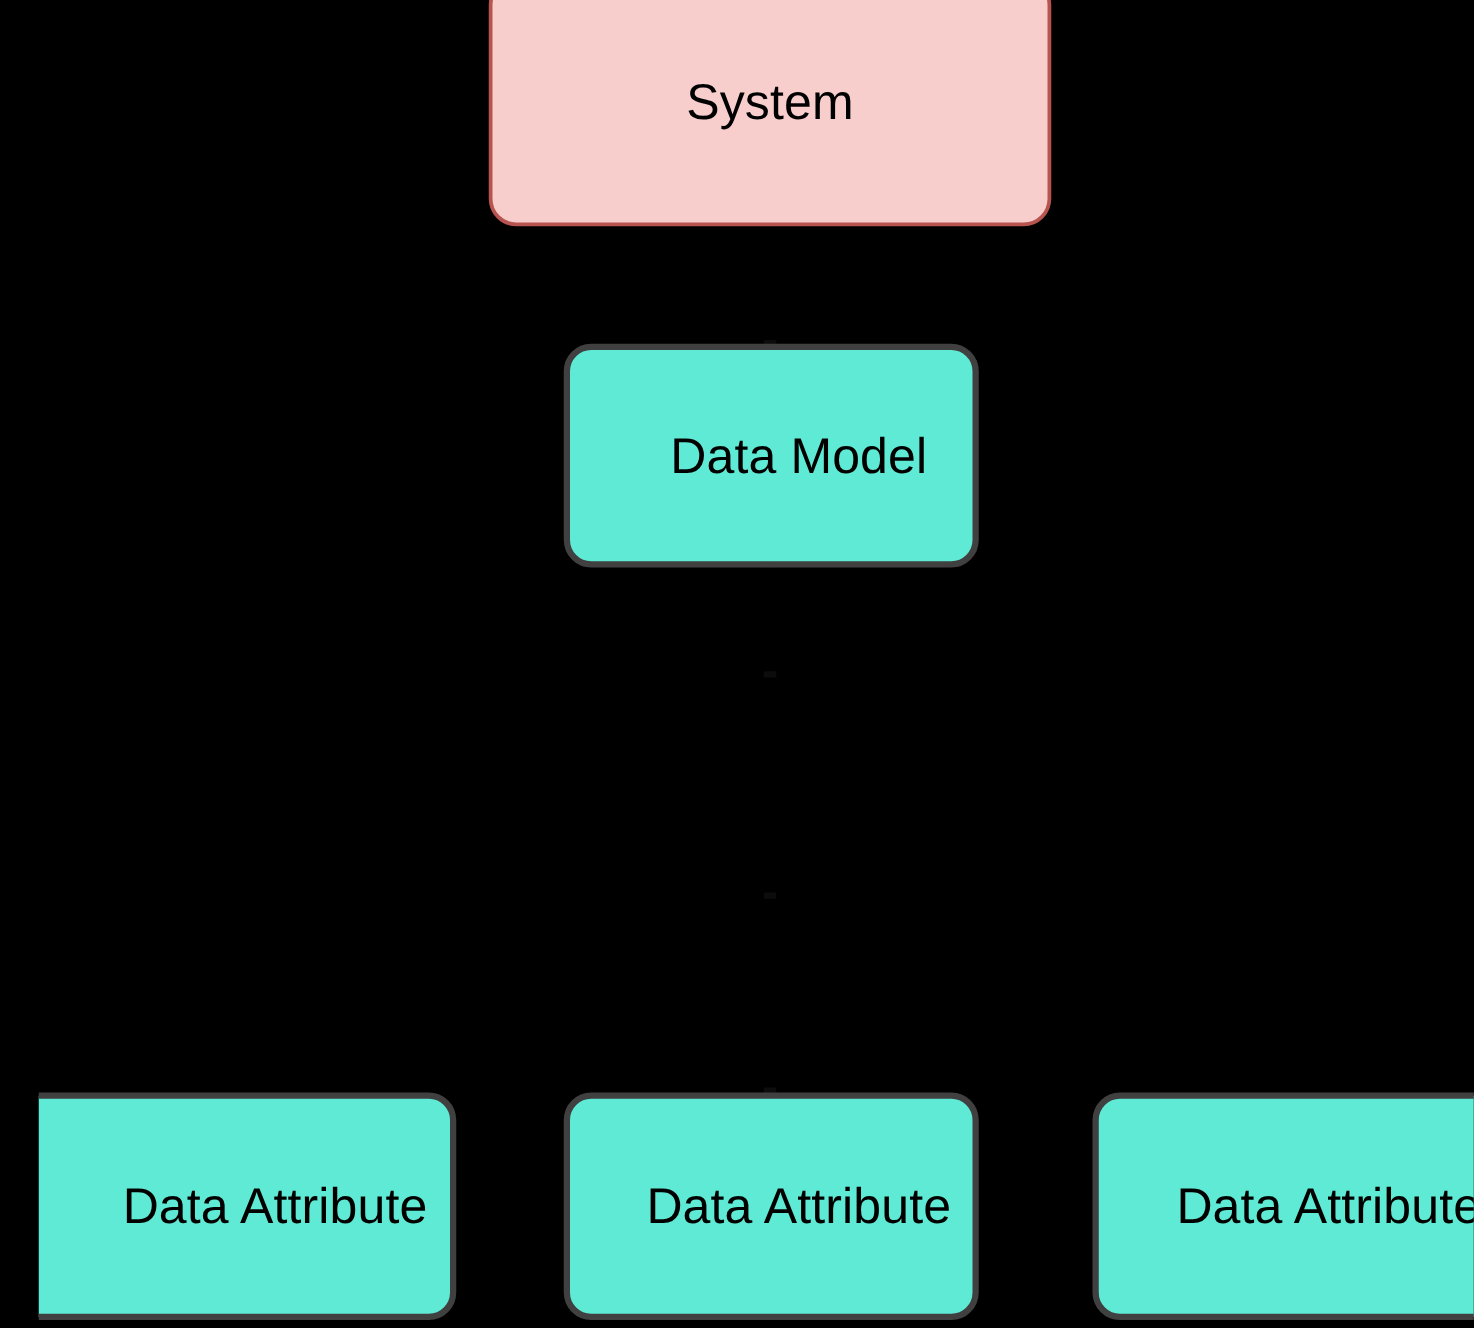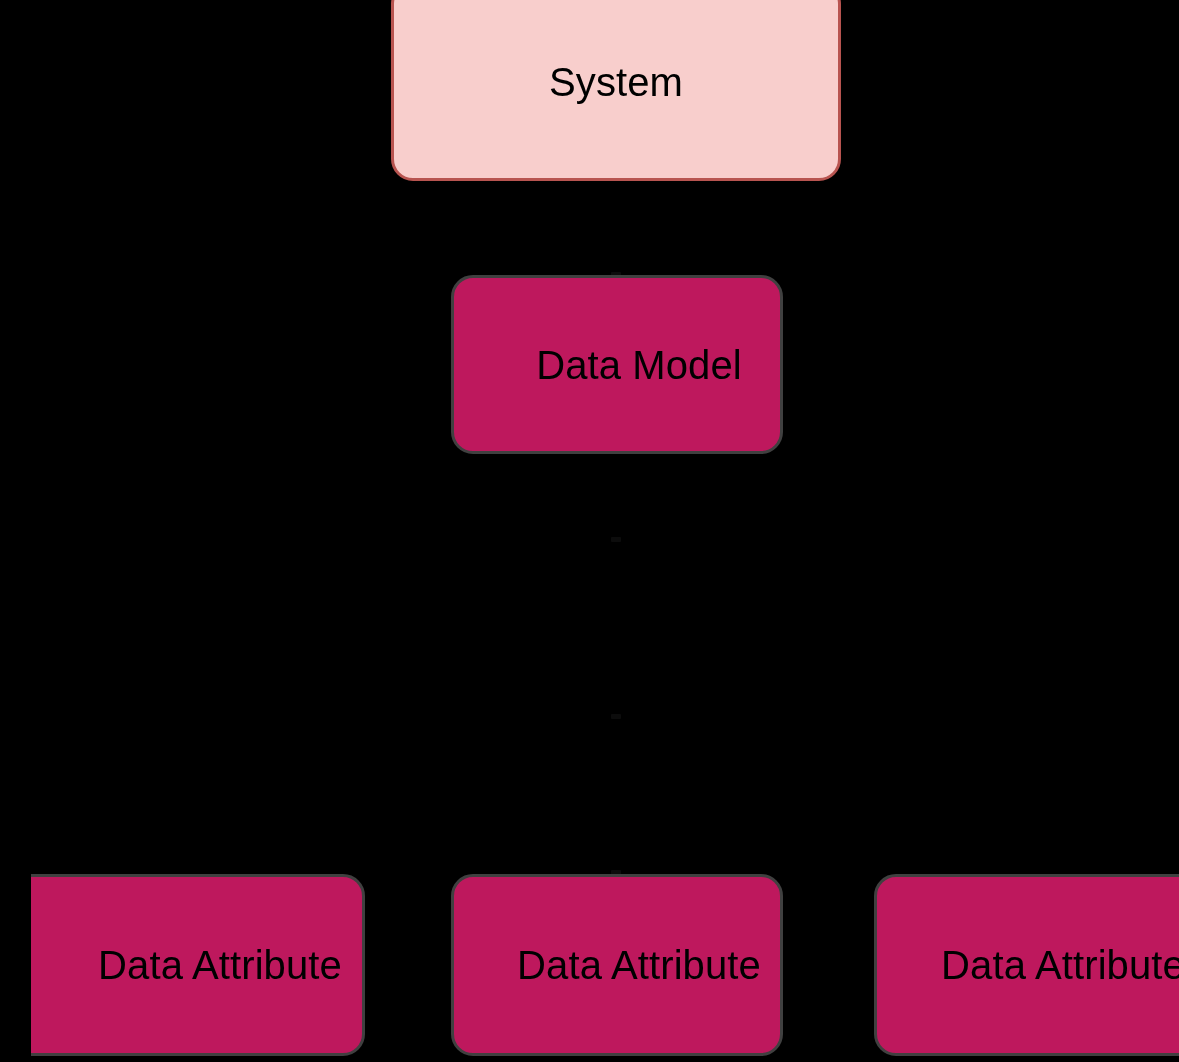--- a/index.html
+++ b/index.html
@@ -30,22 +30,22 @@
     line-height: 1.1;
     color: #000000;
     letter-spacing: 0.1px;
     white-space: nowrap;
   }
   .node-system {
     background: #f8cecc;
     border: 3px solid #b85450;
   }
   .node-yellow {
-    background: #be185d;
-    border: 3px solid #404040;
+    background: #5eead4;
+    border: 5px solid #404040;
     padding-left: 44px;
   }
   
   #node-system      { left: 360px; top: -18px;  width: 450px; height: 199px; border-top-left-radius: 22px; border-top-right-radius: 22px; }
   #node-data-model  { left: 420px; top: 275px;  width: 332px; height: 179px; }
   #node-data-entity { left: 420px; top: 540px;  width: 332px; height: 179px; }
   #node-attr-0      { left: -26px; top: 874px;  width: 360px; height: 182px; }
   #node-attr-1      { left: 420px; top: 874px;  width: 332px; height: 182px; }
   #node-attr-2      { left: 843px; top: 874px;  width: 360px; height: 182px; }
   #node-attr-0 .node-label { padding-left: 26px; }

